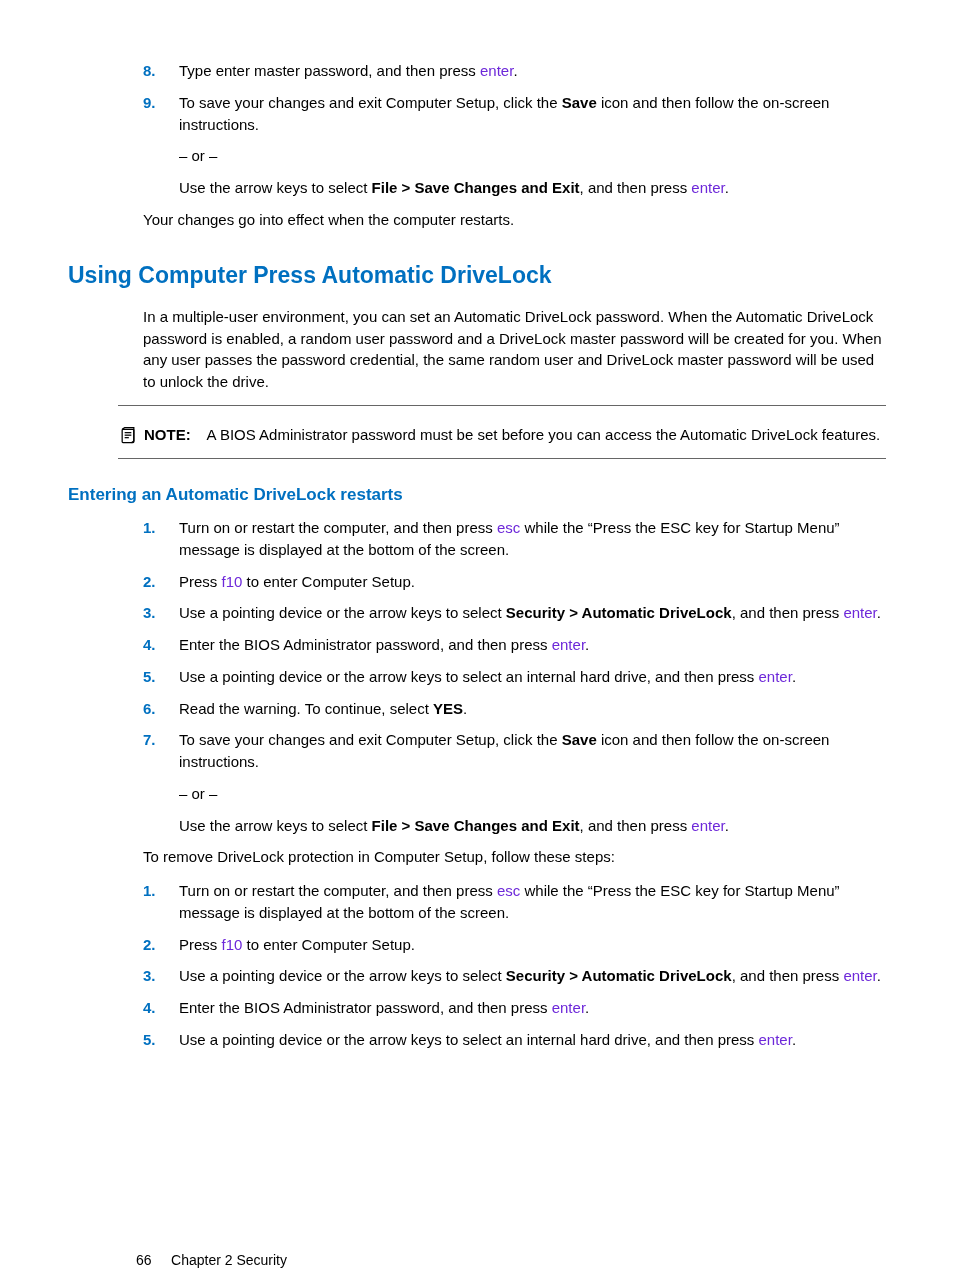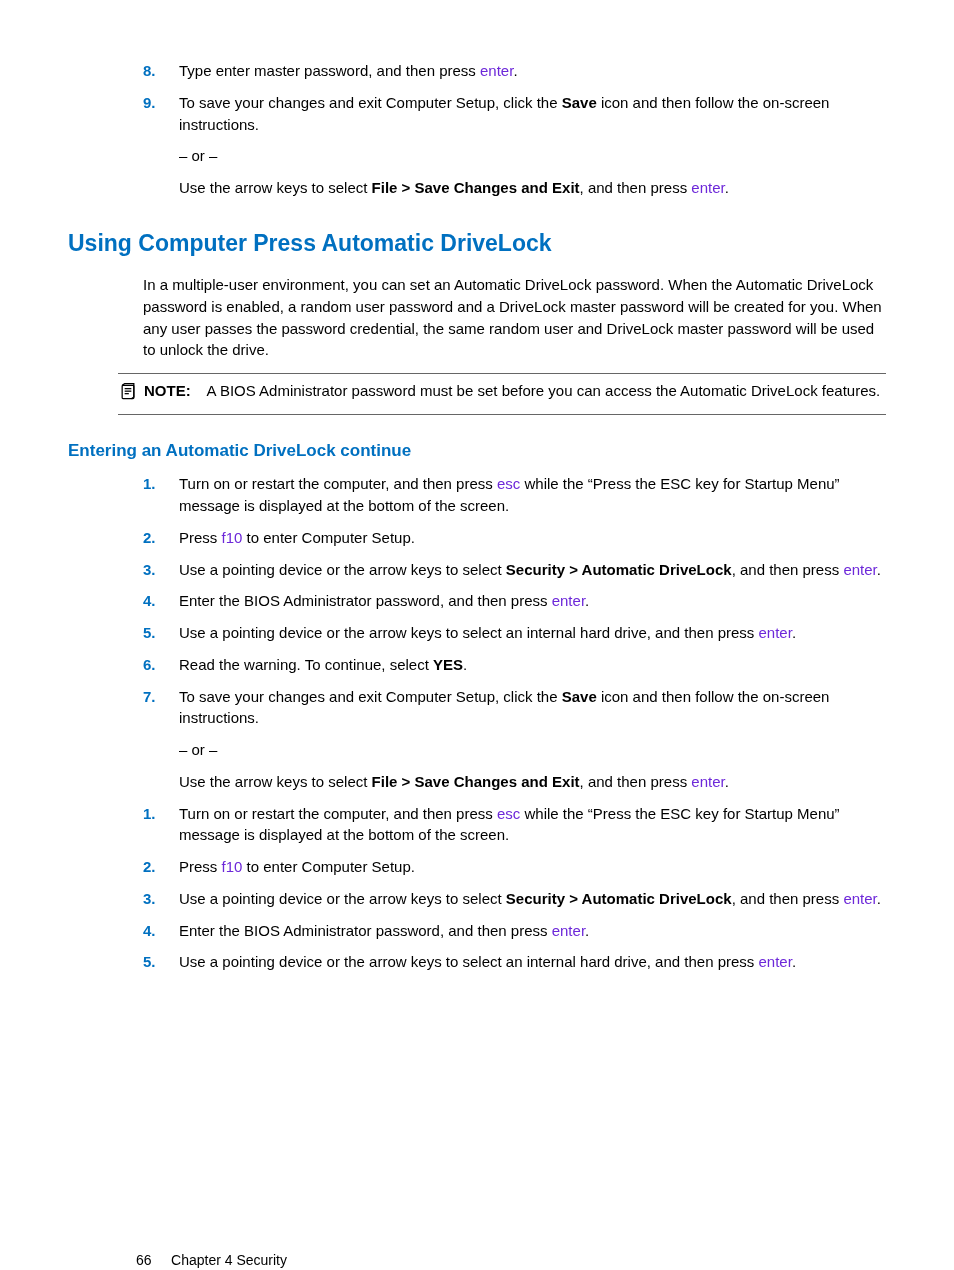--- a/index.html
+++ b/index.html
@@ -52,21 +52,21 @@
     font-size: 17px;
     font-weight: bold;
     margin: 24px 0 10px 0;
   }
   .para {
     margin: 0 0 12px 0;
   }
   .note-box {
     border-top: 1px solid #666;
     border-bottom: 1px solid #666;
-    padding: 6px 0 6px 0;
+    padding: 18px 0 6px 0;
     margin: 12px 0 12px 50px;
     display: flex;
     align-items: flex-start;
   }
   .note-icon {
     width: 22px;
     margin-right: 4px;
     flex-shrink: 0;
     padding-top: 2px;
   }
@@ -106,20 +106,21 @@
         </li>
         <li>
           <span class="num">9.</span>
           <div class="body">
             <div><span>To save your changes and exit Computer Setup, click the </span><span class="bold">Save</span><span> icon and then follow the on-screen instructions.</span></div>
             <div class="sub"><span>– or –</span></div>
             <div class="sub"><span>Use the arrow keys to select </span><span class="bold">File &gt; Save Changes and Exit</span><span>, and then press </span><span class="key">enter</span><span>.</span></div>
           </div>
         </li>
       </ol>
+  <p class="para">Your changes go into effect when the computer restarts.</p>
 </div>
 
 <h2 class="section">Using Computer Press Automatic DriveLock</h2>
 
 <div class="content">
   <p class="para">In a multiple-user environment, you can set an Automatic DriveLock password. When the Automatic DriveLock password is enabled, a random user password and a DriveLock master password will be created for you. When any user passes the password credential, the same random user and DriveLock master password will be used to unlock the drive.</p>
 </div>
 
 <div class="note-box">
   <span class="note-icon">
@@ -133,21 +134,21 @@
           </g>
         </svg>
   </span>
   <span class="note-text">
     <span class="note-label">NOTE:</span>
     <span>&nbsp;&nbsp;</span>
     <span>A BIOS Administrator password must be set before you can access the Automatic DriveLock features.</span>
   </span>
 </div>
 
-<h3 class="subsection">Entering an Automatic DriveLock continue</h3>
+<h3 class="subsection">Entering an Automatic DriveLock restarts</h3>
 <div class="content">
   <ol class="steps" id="steps-a">
         <li>
           <span class="num">1.</span>
           <div class="body">
             <div><span>Turn on or restart the computer, and then press </span><span class="key">esc</span><span> while the “Press the ESC key for Startup Menu” message is displayed at the bottom of the screen.</span></div>
           </div>
         </li>
         <li>
           <span class="num">2.</span>
@@ -184,20 +185,21 @@
           <div class="body">
             <div><span>To save your changes and exit Computer Setup, click the </span><span class="bold">Save</span><span> icon and then follow the on-screen instructions.</span></div>
             <div class="sub"><span>– or –</span></div>
             <div class="sub"><span>Use the arrow keys to select </span><span class="bold">File &gt; Save Changes and Exit</span><span>, and then press </span><span class="key">enter</span><span>.</span></div>
           </div>
         </li>
       </ol>
 </div>
 
 <div class="content">
+  <p class="para">To remove DriveLock protection in Computer Setup, follow these steps:</p>
   <ol class="steps" id="steps-b">
         <li>
           <span class="num">1.</span>
           <div class="body">
             <div><span>Turn on or restart the computer, and then press </span><span class="key">esc</span><span> while the “Press the ESC key for Startup Menu” message is displayed at the bottom of the screen.</span></div>
           </div>
         </li>
         <li>
           <span class="num">2.</span>
           <div class="body">
@@ -221,16 +223,16 @@
           <div class="body">
             <div><span>Use a pointing device or the arrow keys to select an internal hard drive, and then press </span><span class="key">enter</span><span>.</span></div>
           </div>
         </li>
       </ol>
 </div>
 
 <div class="footer">
   <span>66</span>
   &nbsp;&nbsp;&nbsp;
-  <span>Chapter 4   Security</span>
+  <span>Chapter 2   Security</span>
 </div>
 
 </div>
 
 </body></html>

